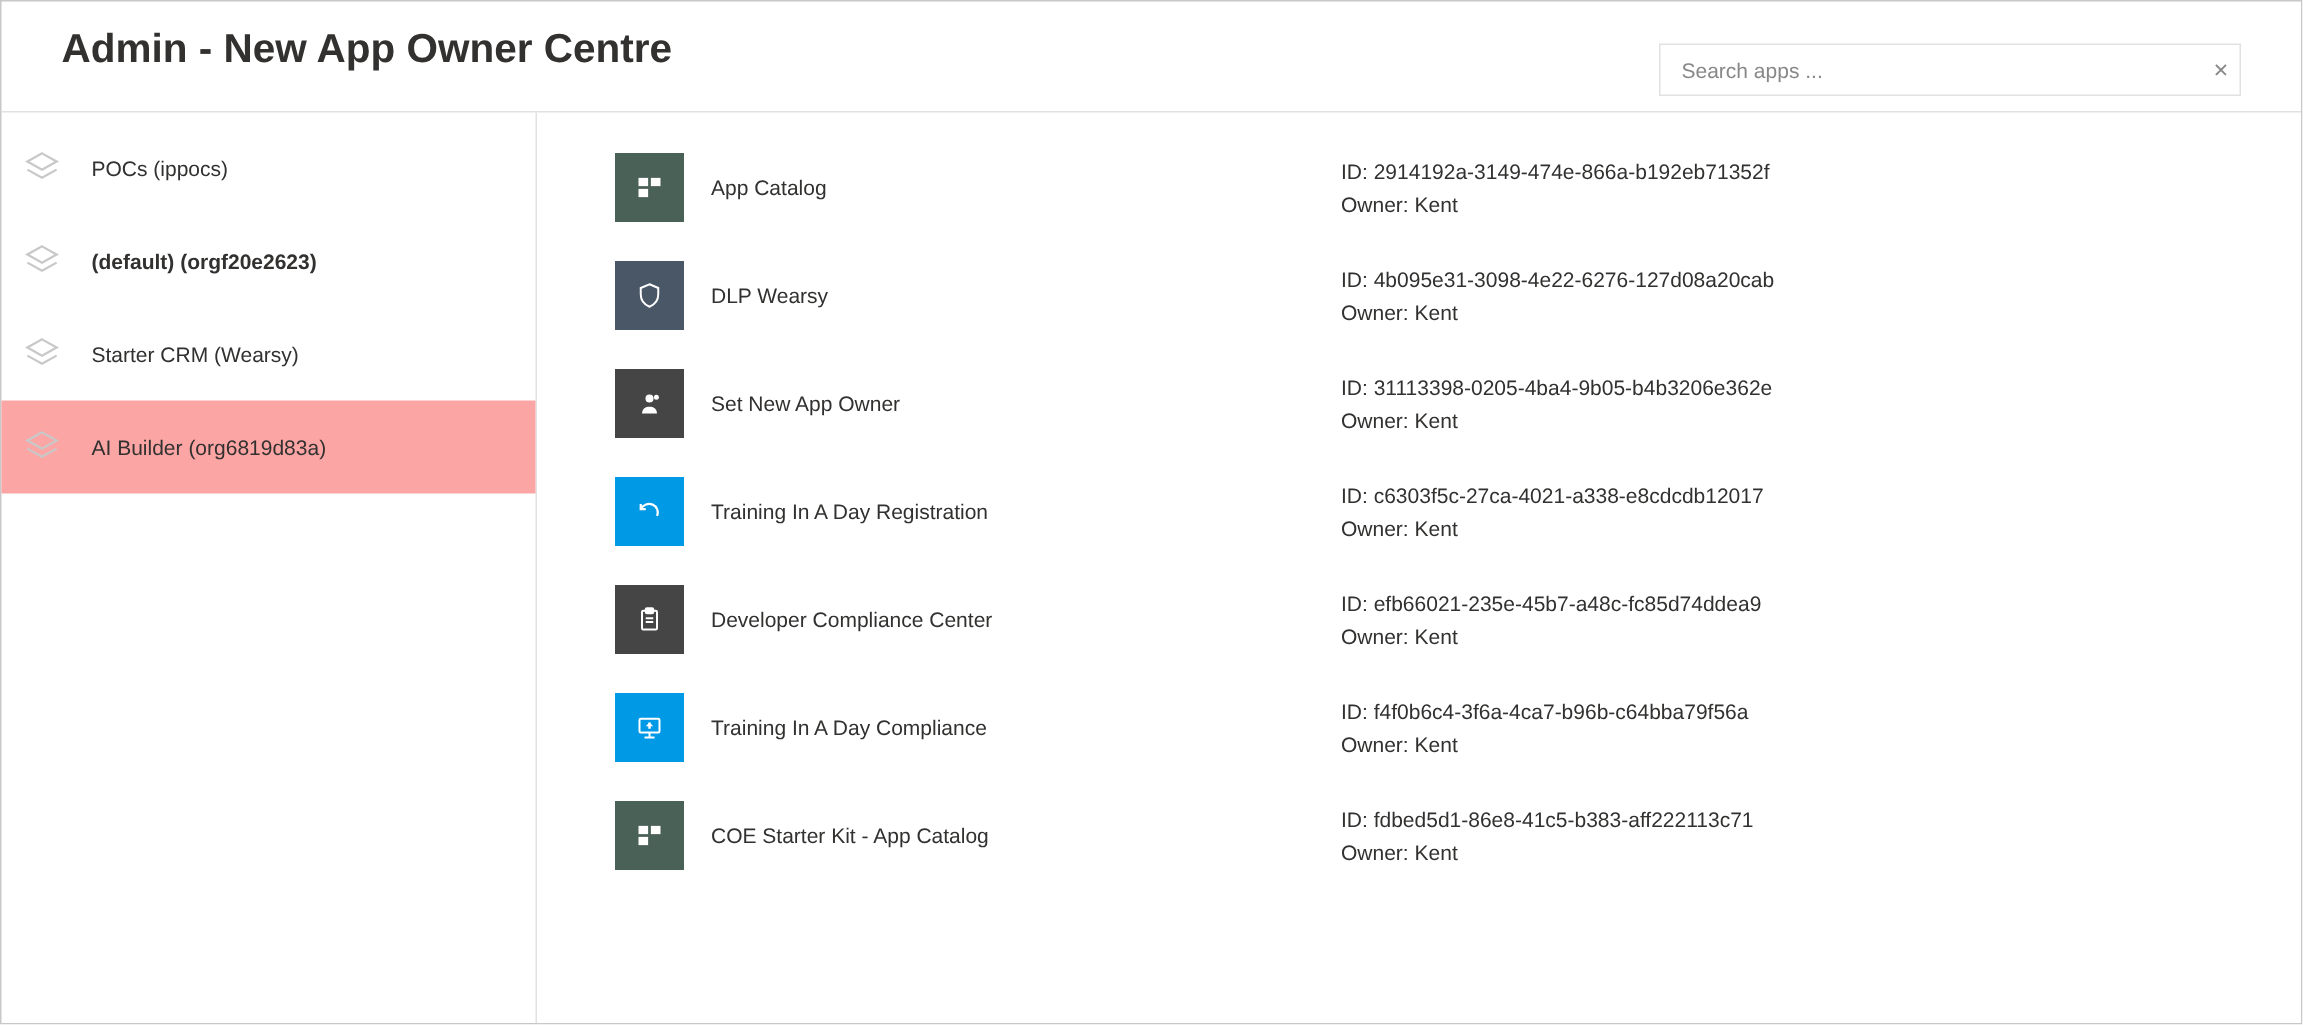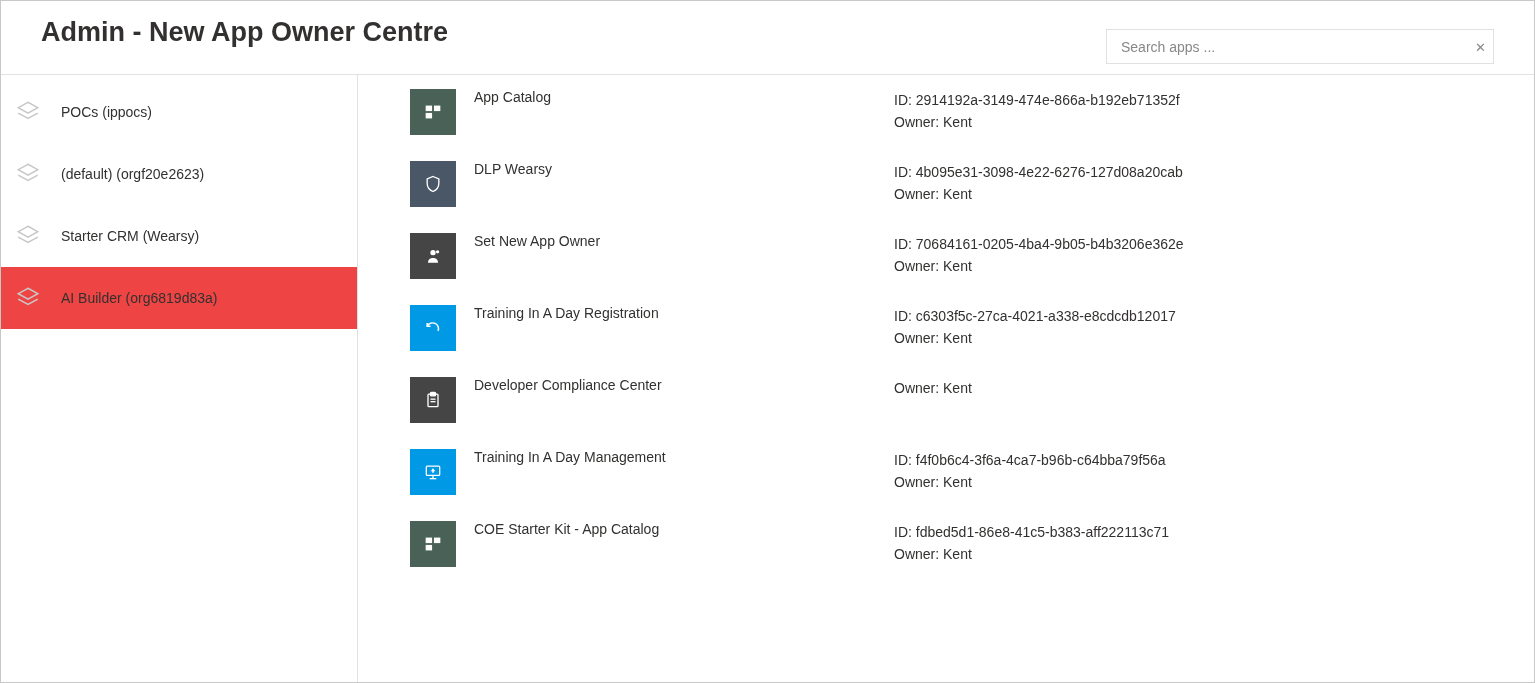--- a/index.html
+++ b/index.html
@@ -64,38 +64,38 @@
     border-right: 1px solid #e1e1e1;
     padding-top: 6px;
   }
   .env-item {
     display: flex;
     align-items: center;
     height: 62px;
     padding: 0 12px 0 12px;
     cursor: pointer;
   }
-  .env-item.selected { font-weight: 400; }
-  .env-item.hovered { background: #ef4444; }
+  .env-item.selected { font-weight: 700; }
+  .env-item.hovered { background: #fca5a5; }
   .env-icon {
     width: 30px;
     height: 26px;
     margin-right: 18px;
     color: #c8c8c8;
     flex-shrink: 0;
   }
   .env-label { color: #323130; }
   .main {
     flex: 1;
     padding: 14px 30px 14px 24px;
     overflow: auto;
   }
   .app-row {
     display: flex;
-    align-items: flex-start;
+    align-items: center;
     height: 72px;
   }
   .app-tile {
     width: 46px;
     height: 46px;
     display: flex;
     align-items: center;
     justify-content: center;
     margin-right: 18px;
     flex-shrink: 0;
@@ -198,21 +198,21 @@
         <div class="app-row">
           <div class="app-tile tile-dark-gray">
             <svg viewBox="0 0 24 24" width="20" height="20" fill="currentColor">
               <circle cx="12" cy="8" r="3.2"></circle>
               <path d="M6 20 C6 16 9 14.5 12 14.5 C15 14.5 18 16 18 20 Z"></path>
               <circle cx="17.5" cy="7" r="2" fill="currentColor"></circle>
             </svg>
           </div>
           <div class="app-name">Set New App Owner</div>
           <div class="app-meta">
-            <span class="id-line">ID: 70684161-0205-4ba4-9b05-b4b3206e362e</span>
+            <span class="id-line">ID: 31113398-0205-4ba4-9b05-b4b3206e362e</span>
             <span class="owner-line">Owner: Kent</span>
           </div>
         </div>
         <div class="app-row">
           <div class="app-tile tile-blue">
             <svg viewBox="0 0 24 24" width="20" height="20" fill="none" stroke="currentColor" stroke-width="1.8">
               <path d="M9 10 L5 10 L5 6"></path>
               <path d="M5 10 C7 6.5 11 5 14.5 6.5 C18 8 19.5 12 18 15.5"></path>
             </svg>
           </div>
@@ -226,34 +226,35 @@
           <div class="app-tile tile-dark-gray">
             <svg viewBox="0 0 24 24" width="20" height="20" fill="none" stroke="currentColor" stroke-width="1.6">
               <rect x="6" y="5" width="12" height="15" rx="1"></rect>
               <rect x="9" y="3" width="6" height="4" rx="1" fill="currentColor"></rect>
               <line x1="9" y1="11" x2="15" y2="11"></line>
               <line x1="9" y1="14" x2="15" y2="14"></line>
             </svg>
           </div>
           <div class="app-name">Developer Compliance Center</div>
           <div class="app-meta">
+            <span class="id-line">ID: efb66021-235e-45b7-a48c-fc85d74ddea9</span>
             <span class="owner-line">Owner: Kent</span>
           </div>
         </div>
         <div class="app-row">
           <div class="app-tile tile-blue">
             <svg viewBox="0 0 24 24" width="20" height="20" fill="none" stroke="currentColor" stroke-width="1.6">
               <rect x="4" y="5" width="16" height="11" rx="1"></rect>
               <line x1="12" y1="16" x2="12" y2="20"></line>
               <line x1="8" y1="20" x2="16" y2="20"></line>
               <path d="M12 8 L12 13" stroke-width="2"></path>
               <path d="M9 11 L12 8 L15 11" fill="currentColor" stroke="none"></path>
             </svg>
           </div>
-          <div class="app-name">Training In A Day Management</div>
+          <div class="app-name">Training In A Day Compliance</div>
           <div class="app-meta">
             <span class="id-line">ID: f4f0b6c4-3f6a-4ca7-b96b-c64bba79f56a</span>
             <span class="owner-line">Owner: Kent</span>
           </div>
         </div>
         <div class="app-row">
           <div class="app-tile tile-dark-green">
             <svg viewBox="0 0 24 24" width="22" height="22" fill="currentColor">
               <rect x="4" y="5" width="7" height="6"></rect>
               <rect x="13" y="5" width="7" height="6"></rect>

